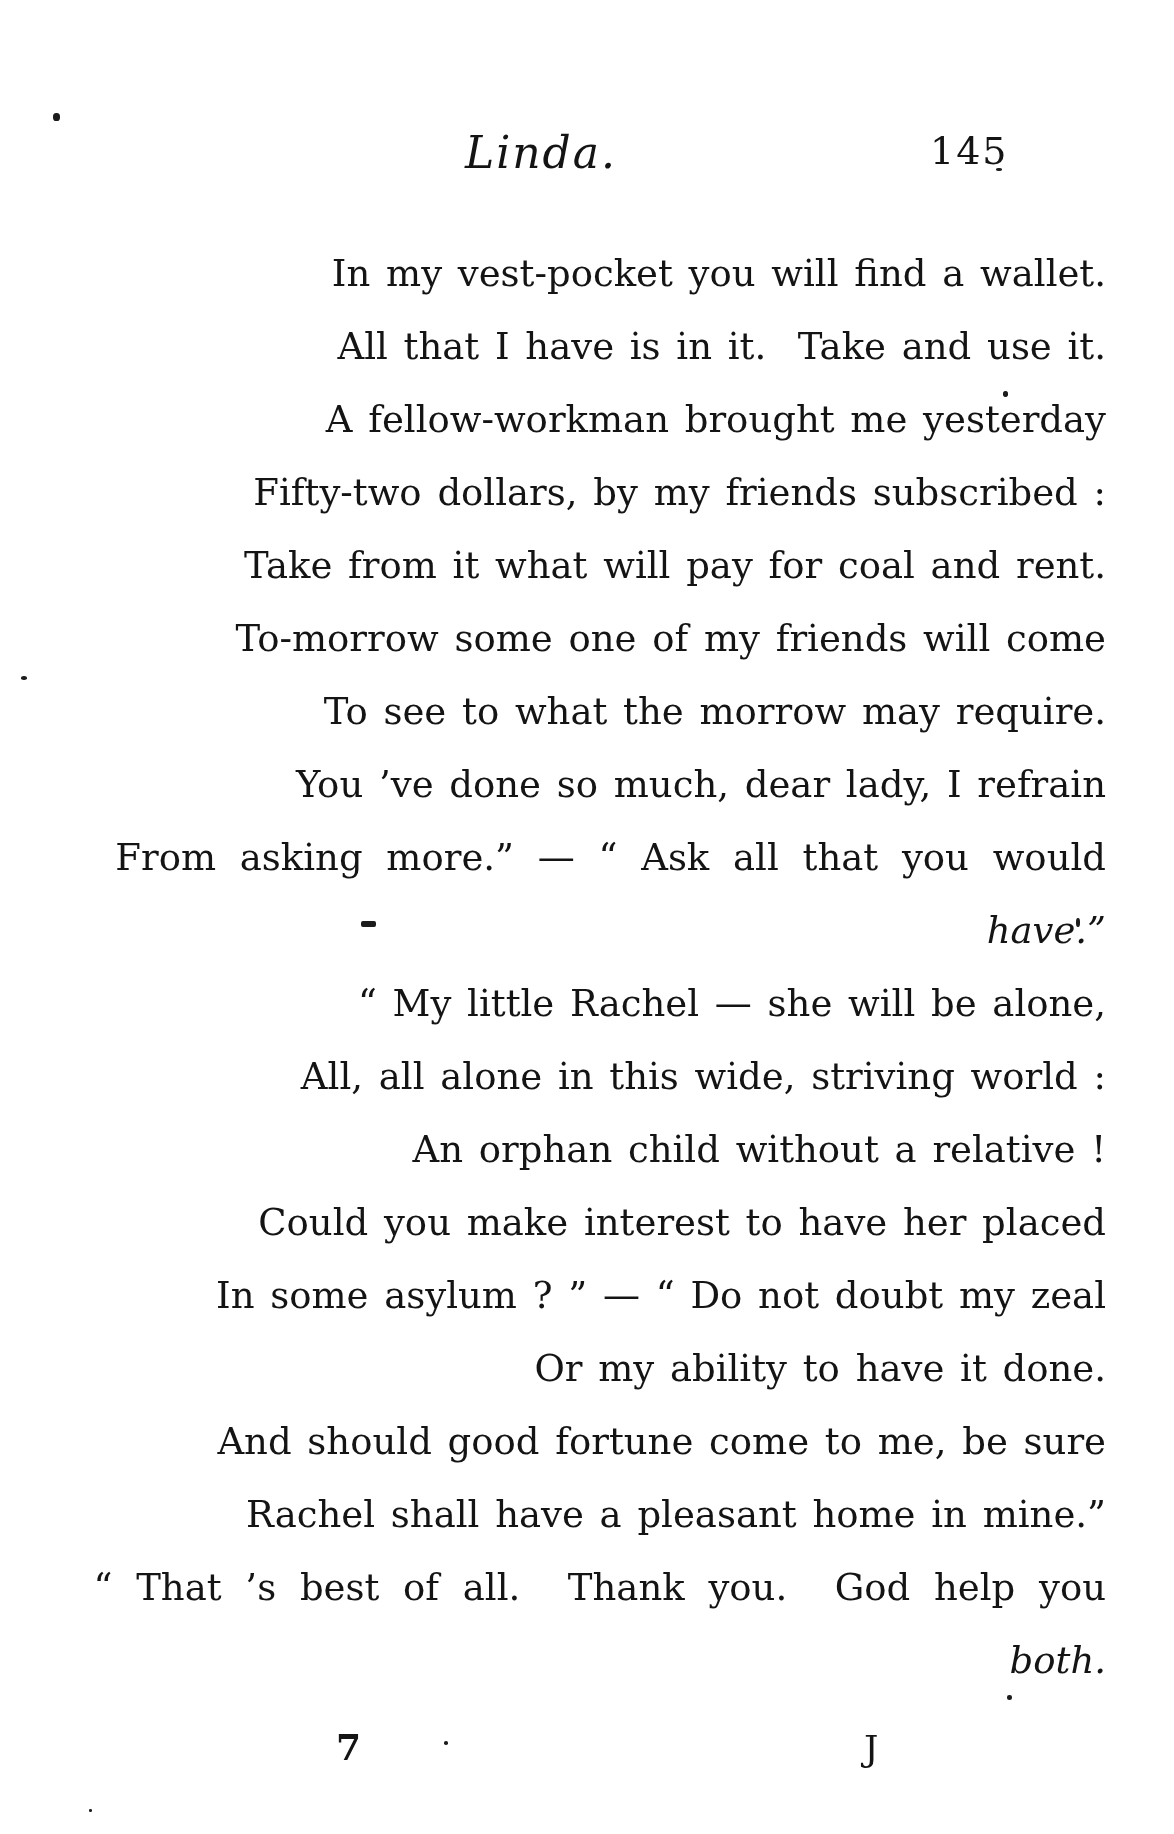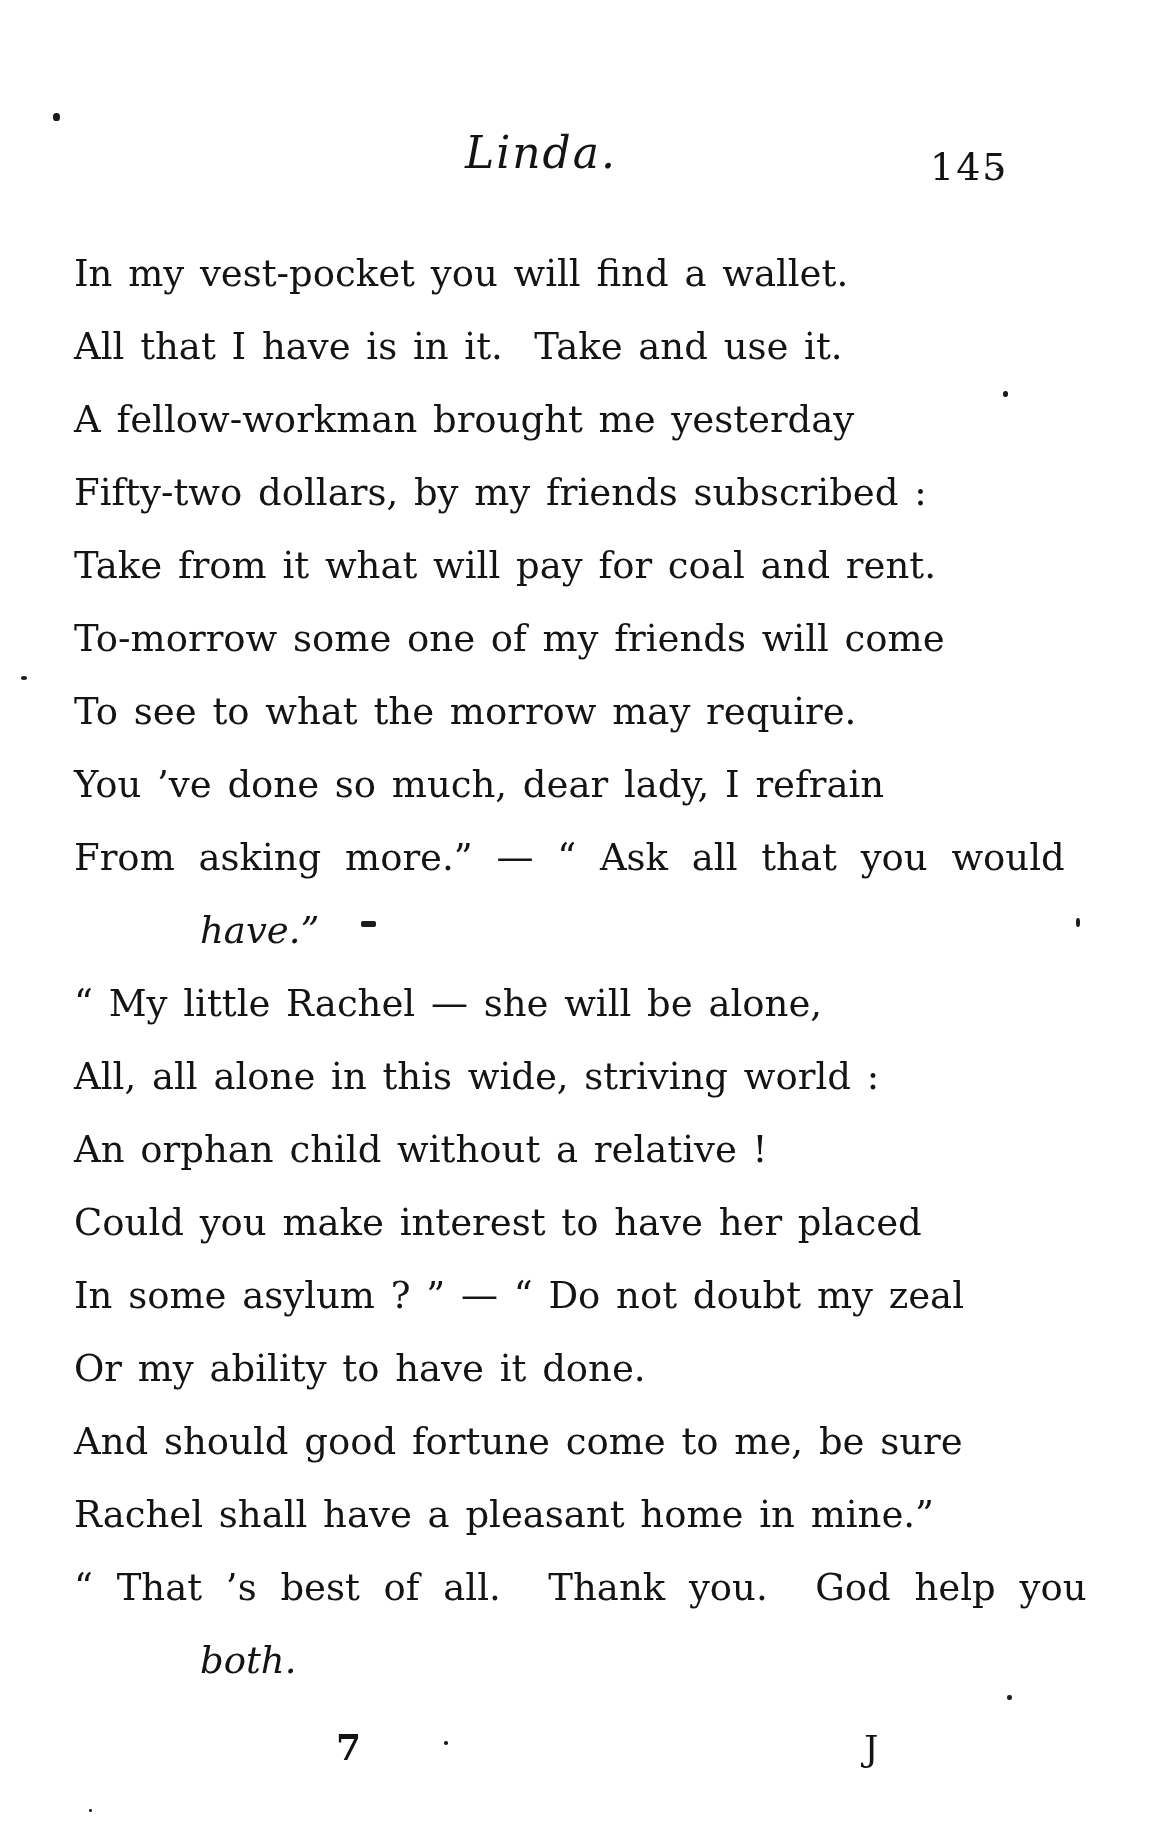--- a/index.html
+++ b/index.html
@@ -8,43 +8,44 @@
     background: #ffffff;
   }
   .page {
     position: relative;
     width: 1174px;
     height: 1834px;
     background: #ffffff;
     overflow: hidden;
     font-family: "DejaVu Serif", serif;
     color: #141414;
+    text-align: right;
   }
   .running-title {
     position: absolute;
     top: 131px;
     left: 541px;
     transform: translateX(-50%);
     font-style: italic;
     font-size: 44px;
     line-height: 1;
     letter-spacing: 2px;
     white-space: nowrap;
   }
   .page-number {
     position: absolute;
-    top: 148px;
+    top: 132px;
     left: 930px;
     font-size: 38px;
     line-height: 1;
     letter-spacing: 2px;
   }
   .poem {
     position: absolute;
-    left: 74px;
+    left: 86px;
     top: 237px;
     width: 1020px;
     font-size: 37px;
     line-height: 73px;
     word-spacing: 4px;
     white-space: pre;
   }
   .line { white-space: pre; }
   .line.indent { padding-left: 126px; font-style: italic; }
   .line.justified { word-spacing: 12px; }

